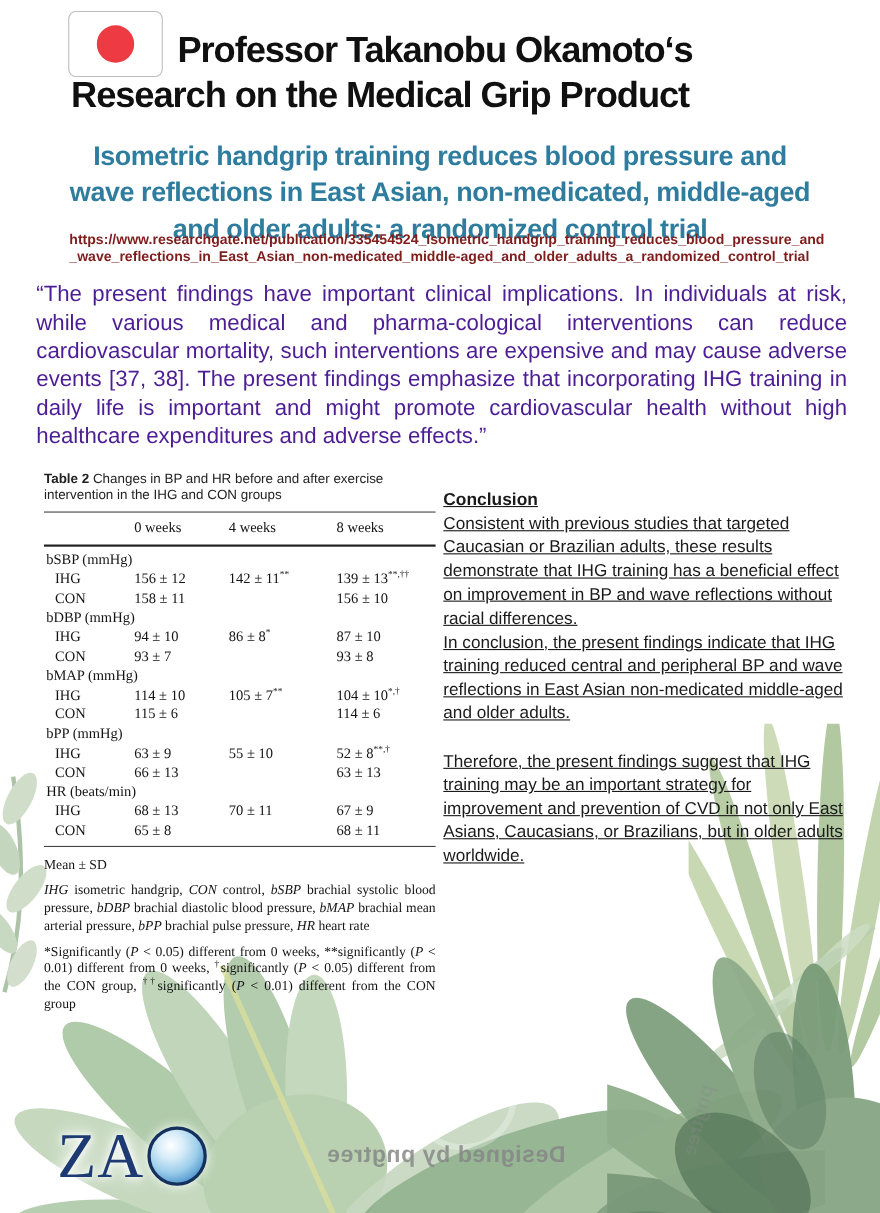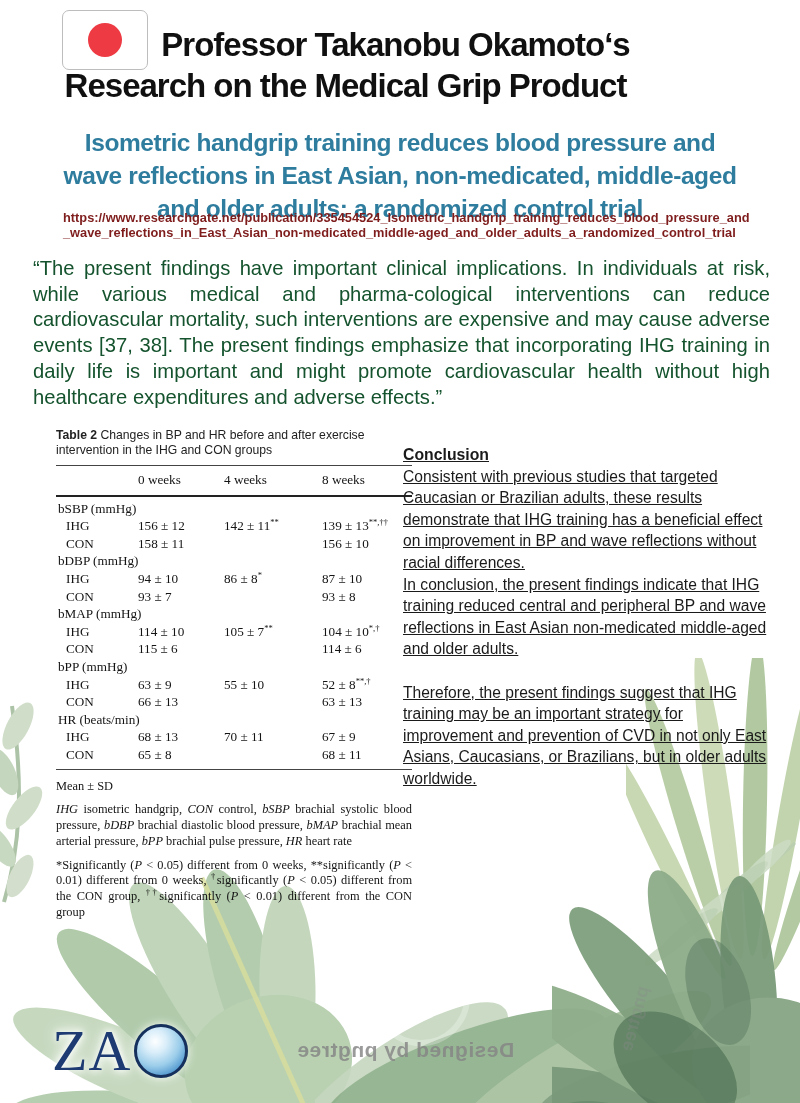--- a/index.html
+++ b/index.html
@@ -16,24 +16,24 @@
         font-weight:700;font-size:33px;line-height:41px;letter-spacing:-1px;color:#101010;}
   .title .l1{padding-left:100px;}
   .subtitle{position:absolute;top:126px;left:55px;width:690px;text-align:center;z-index:3;
         font-weight:700;font-size:24.5px;line-height:33px;letter-spacing:-0.4px;
         color:var(--accent-teal,#2e7c9e);}
   .url{position:absolute;top:210px;left:63px;width:688px;z-index:3;
         font-size:12.8px;line-height:15px;font-weight:600;color:#7f1d1d;word-break:break-all;}
 
   
   .quote{position:absolute;top:256px;left:33px;width:737px;z-index:3;
-        font-size:20.2px;line-height:25.7px;text-align:justify;color:#14532d;}
-
-  
-  .bp-table{position:absolute;top:428px;left:56px;width:356px;z-index:3;
+        font-size:20.2px;line-height:25.7px;text-align:justify;color:#4c1d95;}
+
+  
+  .bp-table{position:absolute;top:428px;left:40px;width:356px;z-index:3;
         font-family:"Liberation Serif",serif;color:#141414;}
   .t-caption{font-family:"Liberation Sans",sans-serif;font-size:12.2px;line-height:15px;
         color:#222;margin-bottom:7px;}
   .t-caption b{font-weight:700;}
   .t-row{display:grid;grid-template-columns:82px 86px 98px auto;font-size:13.2px;line-height:17.6px;}
   .t-head{border-top:1.3px solid #444;border-bottom:2.2px solid #222;}
   .t-head .t-cell{padding:5px 0 6px;}
   .t-body{border-bottom:1.3px solid #444;padding:3px 0 5px;}
   .t-group .t-glabel{grid-column:1 / -1;padding-left:2px;}
   .t-label{padding-left:10px;}

